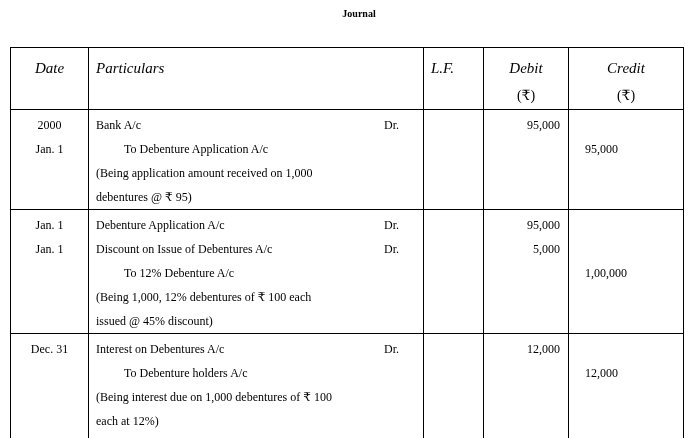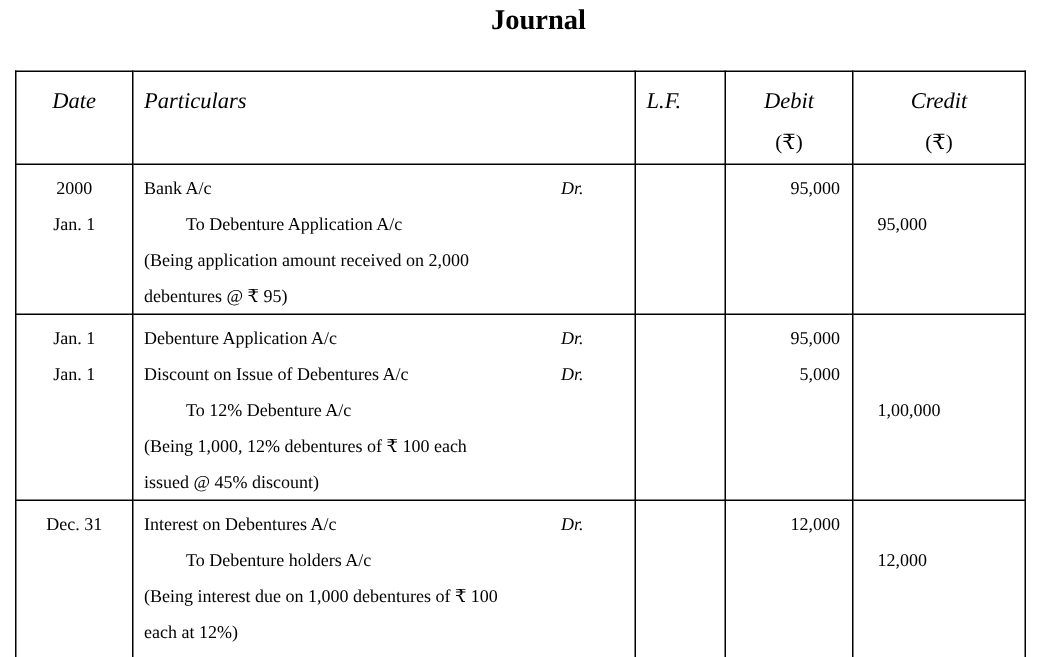--- a/index.html
+++ b/index.html
@@ -23,21 +23,21 @@
     padding-top: 3px;
     text-align: center;
   }
   .title-main {
     font-size: 14.5px;
     font-weight: bold;
     line-height: 19px;
     letter-spacing: -0.1px;
   }
   .title-sub {
-    font-size: 19px;
+    font-size: 10px;
     font-weight: bold;
     line-height: 19px;
     margin-top: 1px;
     margin-left: 25px;
   }
   .journal-wrap {
     position: absolute;
     left: 10px;
     top: 47px;
     width: 673px;
@@ -92,23 +92,22 @@
   .date-cell .ln {
     text-align: center;
   }
   .part-cell .cell-lines { padding-left: 7px; padding-right: 6px; }
   .part-cell .ln {
     position: relative;
   }
   .ln.indent .ln-text { padding-left: 28px; text-align: right; }
   .dr {
     position: absolute;
-    right: 28px;
+    right: 18px;
     top: 0;
-    font-style: italic;
   }
   .num-cell .cell-lines { padding: 3px 8px 0 8px; }
   .debit-cell .ln { text-align: right; }
   .credit-cell .cell-lines { padding-left: 16px; }
   .credit-cell .ln { text-align: left; }
   .lf-cell .ln { text-align: center; }
 </style>
 </head>
 <body>
 
@@ -159,21 +158,21 @@
                 <div class="ln">2000</div>
                 <div class="ln">Jan. 1</div>
                 <div class="ln">&nbsp;</div>
                 <div class="ln">&nbsp;</div>
               </div>
             </td>
             <td class="part-cell">
               <div class="cell-lines">
                 <div class="ln"><span class="ln-text">Bank A/c</span><span class="dr">Dr.</span></div>
                 <div class="ln indent"><span class="ln-text">To Debenture Application A/c</span></div>
-                <div class="ln"><span class="ln-text">(Being application amount received on 2,000</span></div>
+                <div class="ln"><span class="ln-text">(Being application amount received on 1,000</span></div>
                 <div class="ln"><span class="ln-text">debentures @ ₹ 95)</span></div>
               </div>
             </td>
             <td class="lf-cell">
               <div class="cell-lines">
                 <div class="ln">&nbsp;</div>
                 <div class="ln">&nbsp;</div>
                 <div class="ln">&nbsp;</div>
                 <div class="ln">&nbsp;</div>
               </div>

